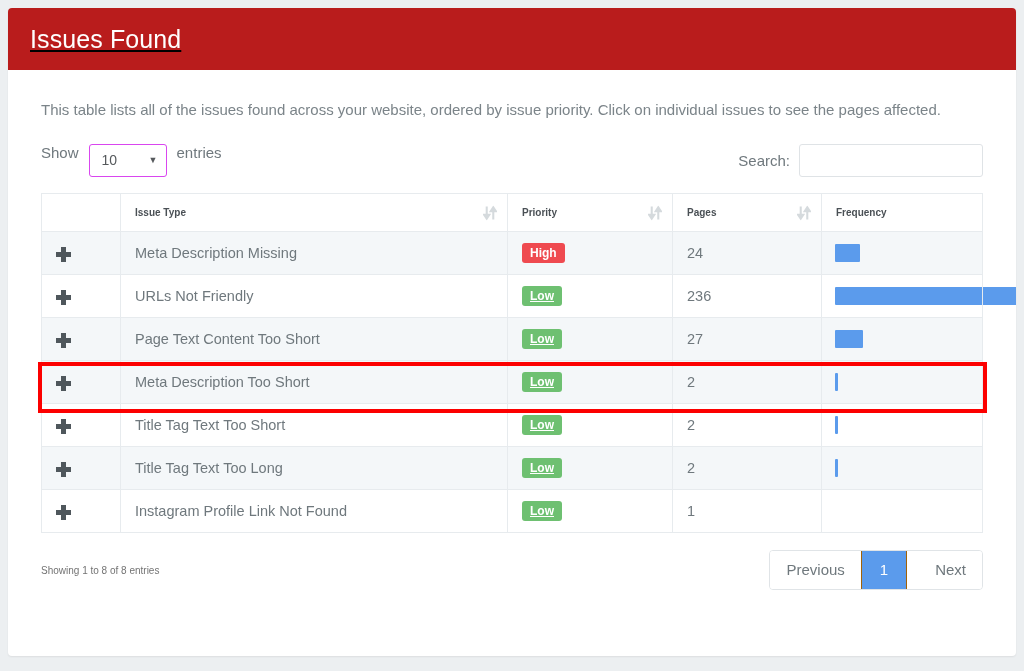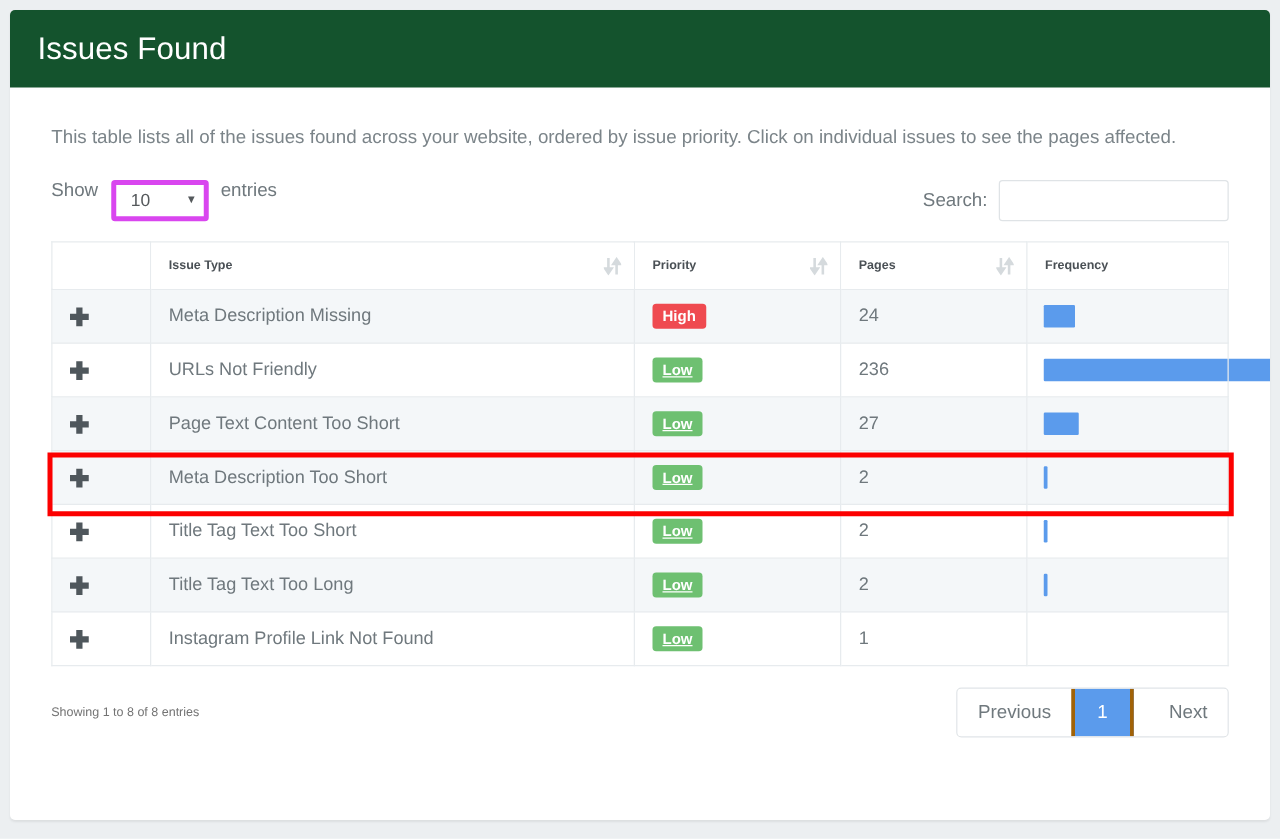--- a/index.html
+++ b/index.html
@@ -25,25 +25,26 @@
     top: 8px;
     width: 1008px;
     height: 648px;
     background: #ffffff;
     border-radius: 4px;
     box-shadow: 0 1px 2px rgba(0,0,0,0.07);
     overflow: hidden;
   }
   .card-header {
     height: 62px;
-    background: #14532d;
+    background: #b91c1c;
     display: flex;
     align-items: center;
     padding: 0 0 0 22px;
     box-sizing: border-box;
+    text-decoration: underline;
   }
   .card-title {
     color: #ffffff;
     font-size: 25px;
     font-weight: 400;
     letter-spacing: 0.1px;
   }
   .card-body {
     padding: 28px 33px 0 33px;
     box-sizing: border-box;
@@ -70,21 +71,21 @@
     gap: 10px;
   }
   .select-wrap {
     position: relative;
     display: inline-block;
   }
   select.length-select {
     appearance: none;
     -webkit-appearance: none;
     -moz-appearance: none;
-    border: 4px solid #d946ef;
+    border: 1px solid #d946ef;
     background: #ffffff;
     border-radius: 3px;
     height: 33px;
     width: 78px;
     padding: 0 22px 0 12px;
     font-size: 14px;
     color: #55595c;
     font-family: "Liberation Sans", sans-serif;
     box-sizing: border-box;
   }
@@ -213,21 +214,21 @@
     display: flex;
     border: 1px solid #e0e4e7;
     border-radius: 4px;
     overflow: hidden;
     background: #fff;
   }
   .pagination .pg {
     padding: 10px 16px;
     font-size: 15px;
     color: #6f787d;
-    border-right: 3px solid #a16207;
+    border-right: 1px solid #a16207;
     background: #fff;
     line-height: 1.2;
   }
   .pagination .pg:last-child { border-right: none; margin-left: 12px; }
   .pagination .pg.active {
     background: #5b9bec;
     color: #ffffff;
     padding-left: 18px;
     padding-right: 18px;
   }

